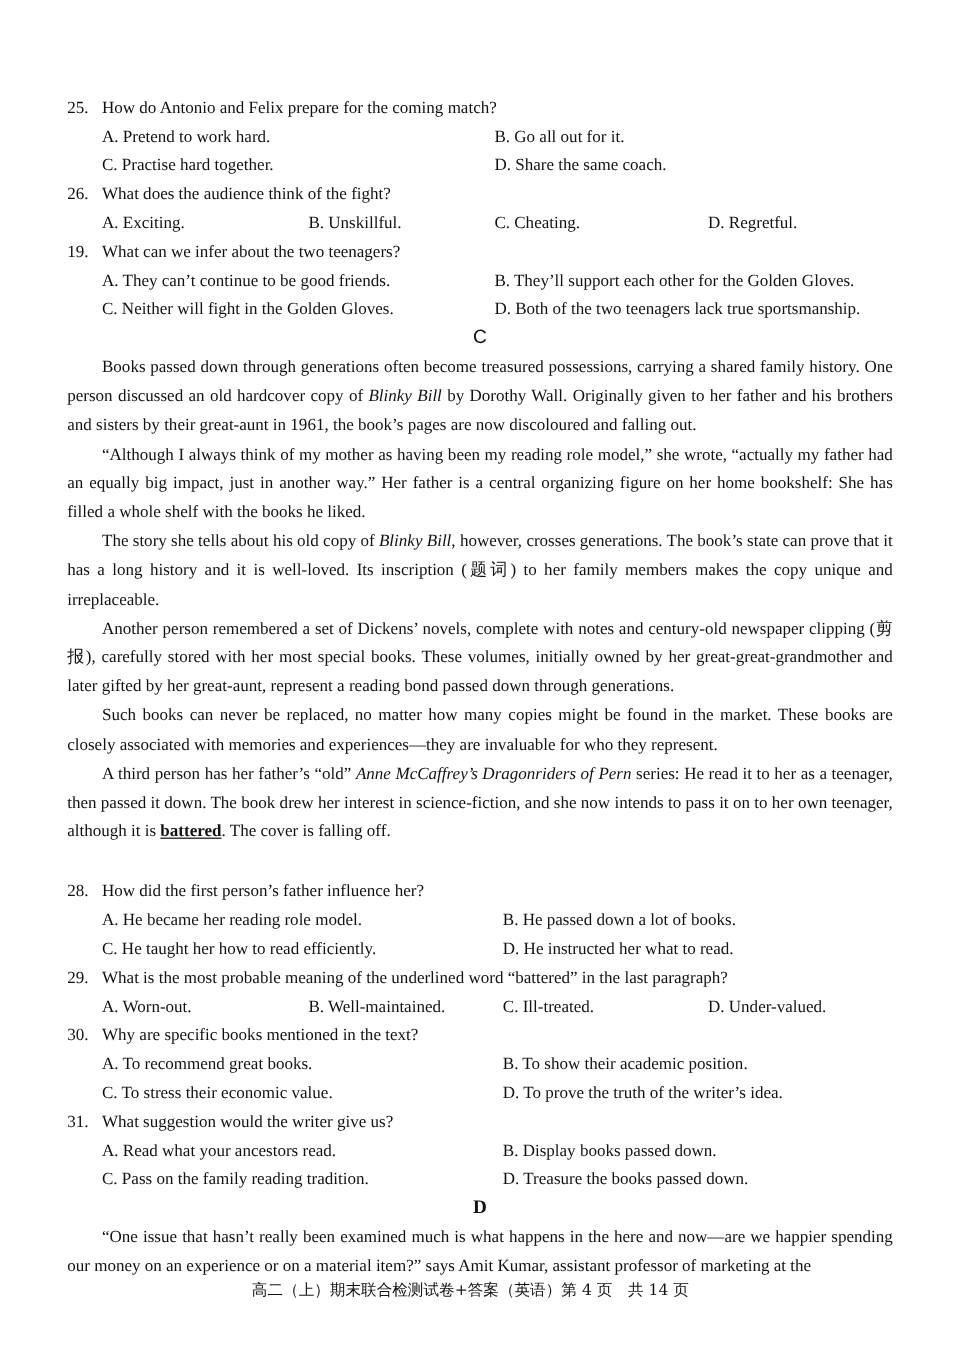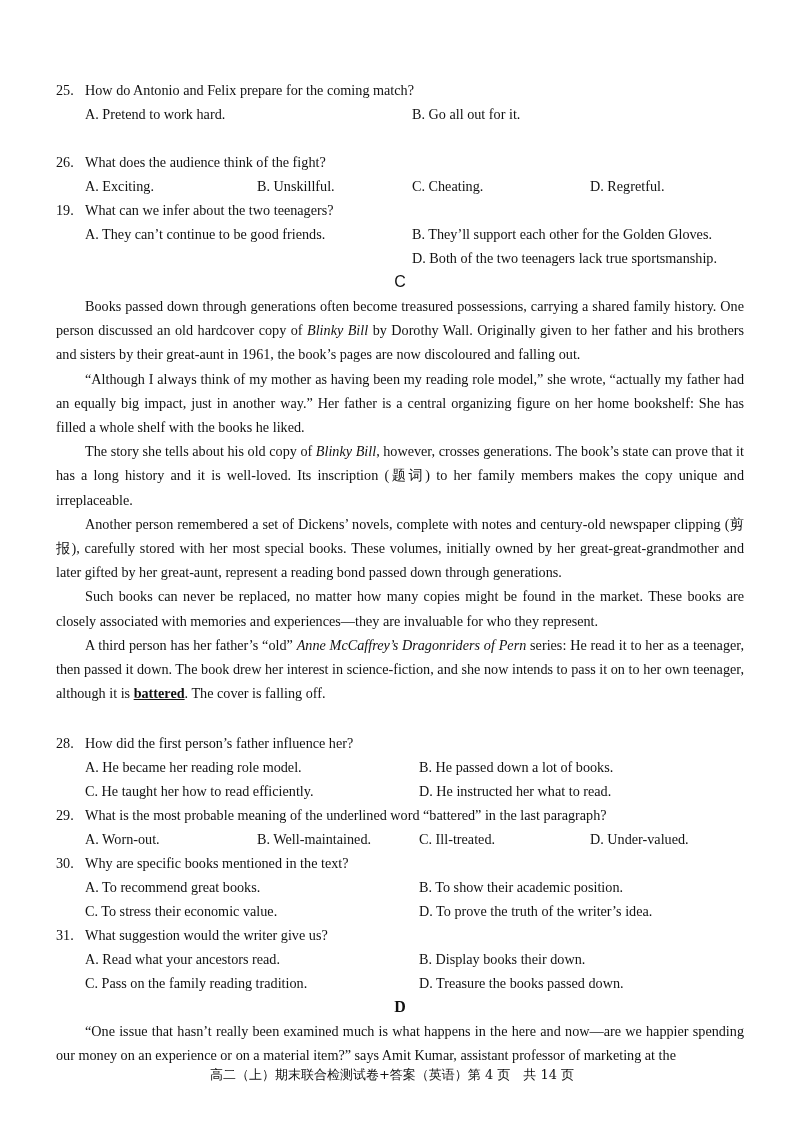--- a/index.html
+++ b/index.html
@@ -24,20 +24,24 @@
 <div class="page">
 
   <div class="line" style="top:78px">
     <span class="qnum">25.</span>
     <span class="qtext">How do Antonio and Felix prepare for the coming match?</span>
   </div>
   <div class="line" style="top:102px">
     <span class="opt c1">A. Pretend to work hard.</span>
     <span class="opt c2">B. Go all out for it.</span>
   </div>
+  <div class="line" style="top:126px">
+    <span class="opt c1">C. Practise hard together.</span>
+    <span class="opt c2">D. Share the same coach.</span>
+  </div>
 
   <div class="line" style="top:150px">
     <span class="qnum">26.</span>
     <span class="qtext">What does the audience think of the fight?</span>
   </div>
   <div class="line" style="top:174px">
     <span class="opt q1">A. Exciting.</span>
     <span class="opt q2">B. Unskillful.</span>
     <span class="opt q3">C. Cheating.</span>
     <span class="opt q4">D. Regretful.</span>
@@ -45,20 +49,21 @@
 
   <div class="line" style="top:198px">
     <span class="qnum">19.</span>
     <span class="qtext">What can we infer about the two teenagers?</span>
   </div>
   <div class="line" style="top:222px">
     <span class="opt c1">A. They can’t continue to be good friends.</span>
     <span class="opt c2">B. They’ll support each other for the Golden Gloves.</span>
   </div>
   <div class="line" style="top:246px">
+    <span class="opt c1">C. Neither will fight in the Golden Gloves.</span>
     <span class="opt c2">D. Both of the two teenagers lack true sportsmanship.</span>
   </div>
 
   <div class="section-letter" style="top:270px">C</div>
 
   <div class="para" style="top:294px">
     <p><span>Books passed down through generations often become treasured possessions, carrying a shared family history. One person discussed an old hardcover copy of </span><i>Blinky Bill</i><span> by Dorothy Wall. Originally given to her father and his brothers and sisters by their great-aunt in 1961, the book’s pages are now discoloured and falling out.</span></p>
     <p><span>“Although I always think of my mother as having been my reading role model,” she wrote, “actually my father had an equally big impact, just in another way.” Her father is a central organizing figure on her home bookshelf: She has filled a whole shelf with the books he liked.</span></p>
     <p><span>The story she tells about his old copy of </span><i>Blinky Bill</i><span>, however, crosses generations. The book’s state can prove that it has a long history and it is well-loved. Its inscription (题词) to her family members makes the copy unique and irreplaceable.</span></p>
     <p><span>Another person remembered a set of Dickens’ novels, complete with notes and century-old newspaper clipping (剪报), carefully stored with her most special books. These volumes, initially owned by her great-great-grandmother and later gifted by her great-aunt, represent a reading bond passed down through generations.</span></p>
@@ -102,21 +107,21 @@
     <span class="opt c1">C. To stress their economic value.</span>
     <span class="opt c2" style="left:363px">D. To prove the truth of the writer’s idea.</span>
   </div>
 
   <div class="line" style="top:923px">
     <span class="qnum">31.</span>
     <span class="qtext">What suggestion would the writer give us?</span>
   </div>
   <div class="line" style="top:947px">
     <span class="opt c1">A. Read what your ancestors read.</span>
-    <span class="opt c2" style="left:363px">B. Display books their down.</span>
+    <span class="opt c2" style="left:363px">B. Display books passed down.</span>
   </div>
   <div class="line" style="top:971px">
     <span class="opt c1">C. Pass on the family reading tradition.</span>
     <span class="opt c2" style="left:363px">D. Treasure the books passed down.</span>
   </div>
 
   <div class="section-letter" style="top:995px; font-family:'Liberation Serif', serif; font-weight:bold;">D</div>
   <div class="para" style="top:1019px">
     <p>“One issue that hasn’t really been examined much is what happens in the here and now—are we happier spending our money on an experience or on a material item?” says Amit Kumar, assistant professor of marketing at the</p>
   </div>

